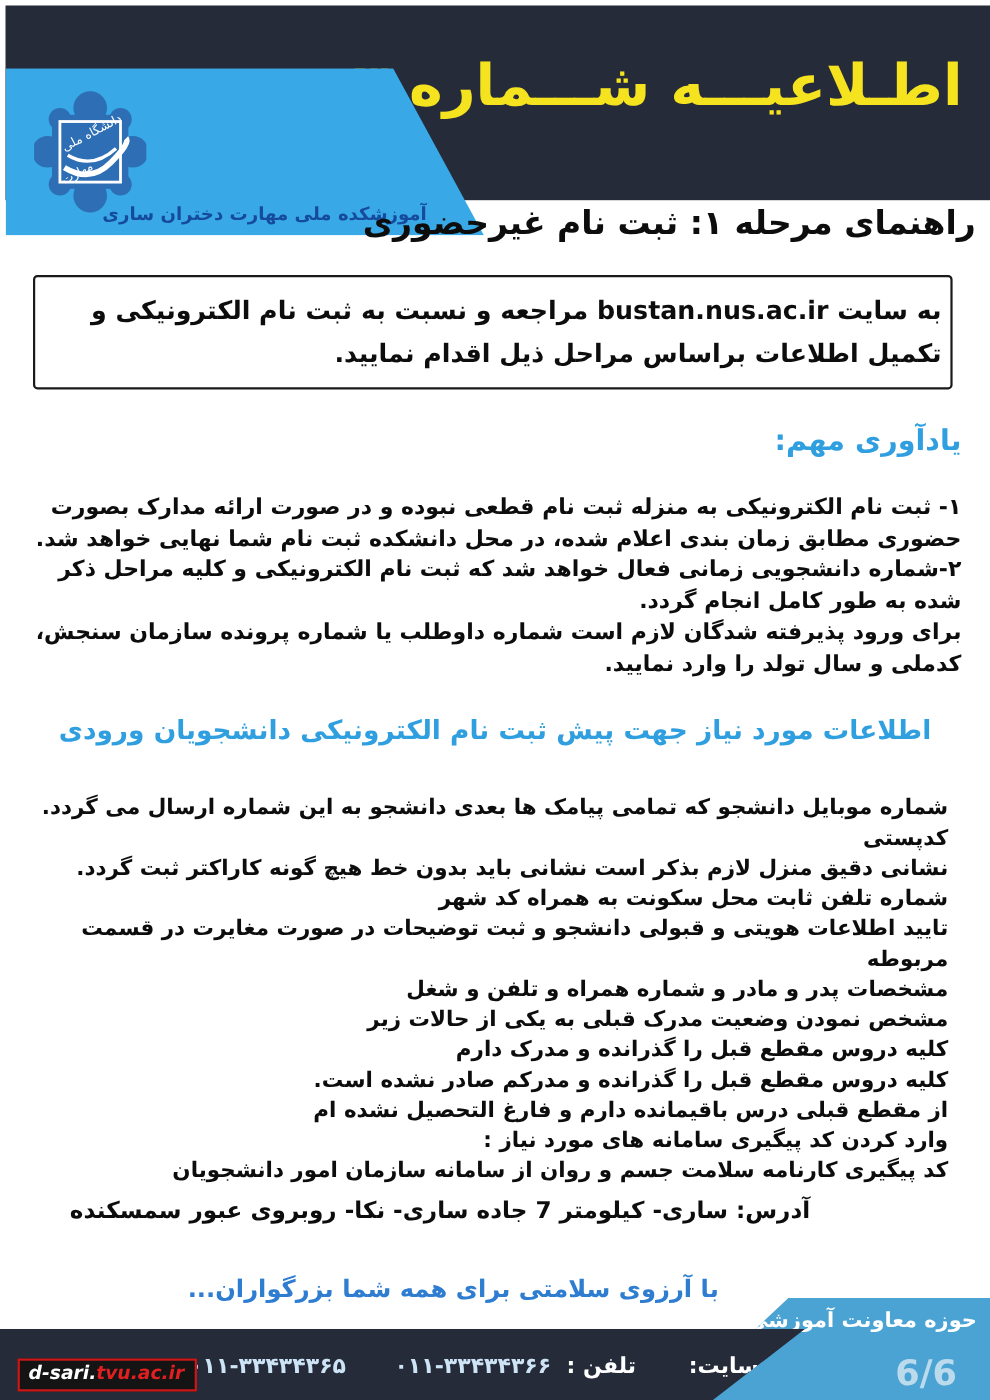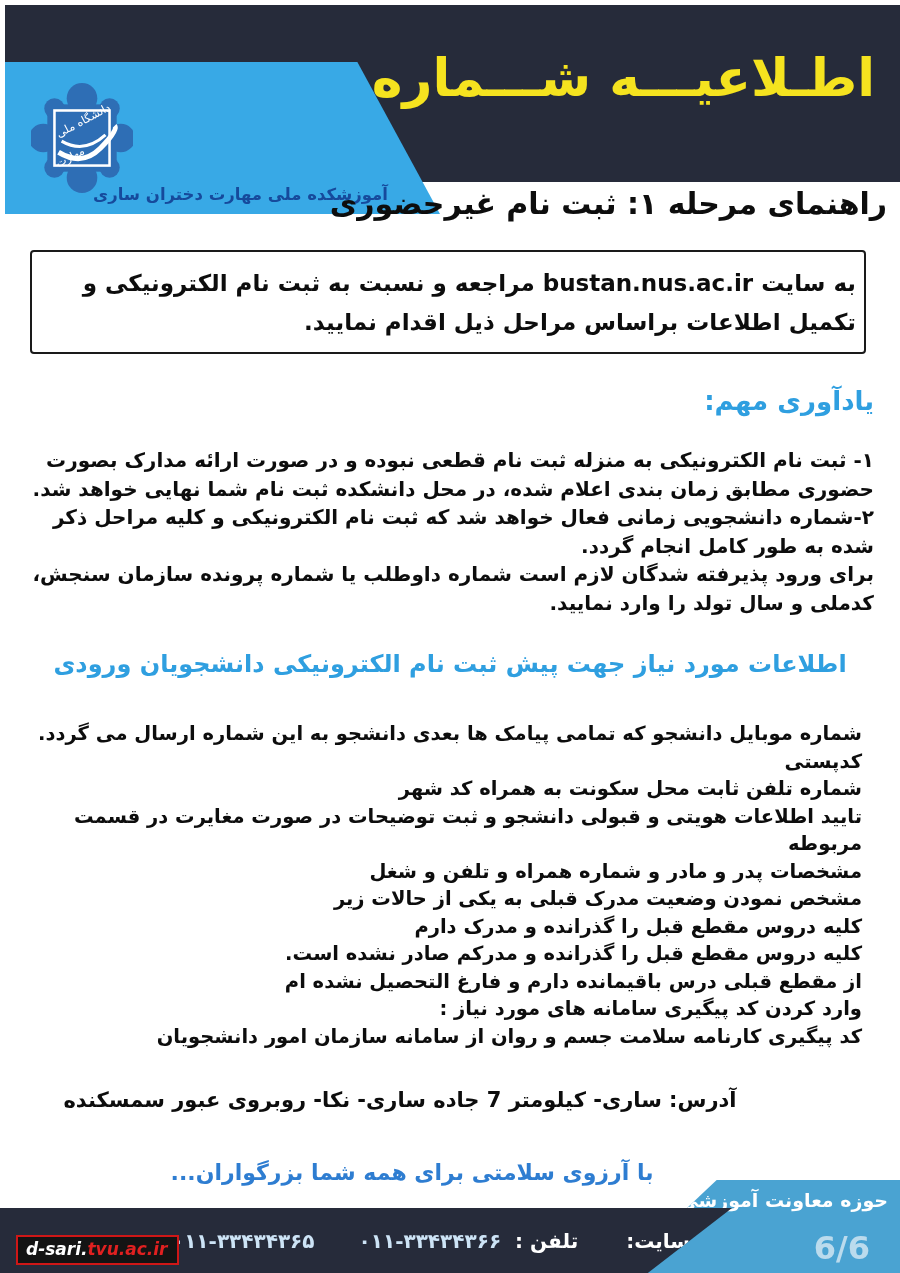--- a/index.html
+++ b/index.html
@@ -123,20 +123,21 @@
   <div class="reminder-body">
     <p>۱- ثبت نام الکترونیکی به منزله ثبت نام قطعی نبوده و در صورت ارائه مدارک بصورت حضوری مطابق زمان بندی اعلام شده، در محل دانشکده ثبت نام شما نهایی خواهد شد.</p>
     <p>۲-شماره دانشجویی زمانی فعال خواهد شد که ثبت نام الکترونیکی و کلیه مراحل ذکر شده به طور کامل انجام گردد.</p>
     <p>برای ورود پذیرفته شدگان لازم است شماره داوطلب یا شماره پرونده سازمان سنجش، کدملی و سال تولد را وارد نمایید.</p>
   </div>
 
   <div class="info-heading">اطلاعات مورد نیاز جهت پیش ثبت نام الکترونیکی دانشجویان ورودی</div>
   <div class="info-list">
     <div>شماره موبایل دانشجو که تمامی پیامک ها بعدی دانشجو به این شماره ارسال می گردد.</div>
     <div>کدپستی</div>
+    <div>نشانی دقیق منزل لازم بذکر است نشانی باید بدون خط هیچ گونه کاراکتر ثبت گردد.</div>
     <div>شماره تلفن ثابت محل سکونت  به همراه کد شهر</div>
     <div>تایید اطلاعات هویتی و قبولی دانشجو و ثبت توضیحات در صورت مغایرت در قسمت مربوطه</div>
     <div>مشخصات پدر و مادر و شماره همراه و تلفن و شغل</div>
     <div>مشخص نمودن وضعیت مدرک قبلی به یکی از حالات زیر</div>
     <div>کلیه دروس مقطع قبل را گذرانده و مدرک دارم</div>
     <div>کلیه دروس مقطع قبل را گذرانده و مدرکم صادر نشده است.</div>
     <div>از مقطع قبلی درس باقیمانده دارم و فارغ التحصیل نشده ام</div>
     <div>وارد کردن کد پیگیری سامانه های مورد نیاز :</div>
     <div>کد پیگیری کارنامه سلامت جسم و روان از سامانه سازمان امور دانشجویان</div>
   </div>

